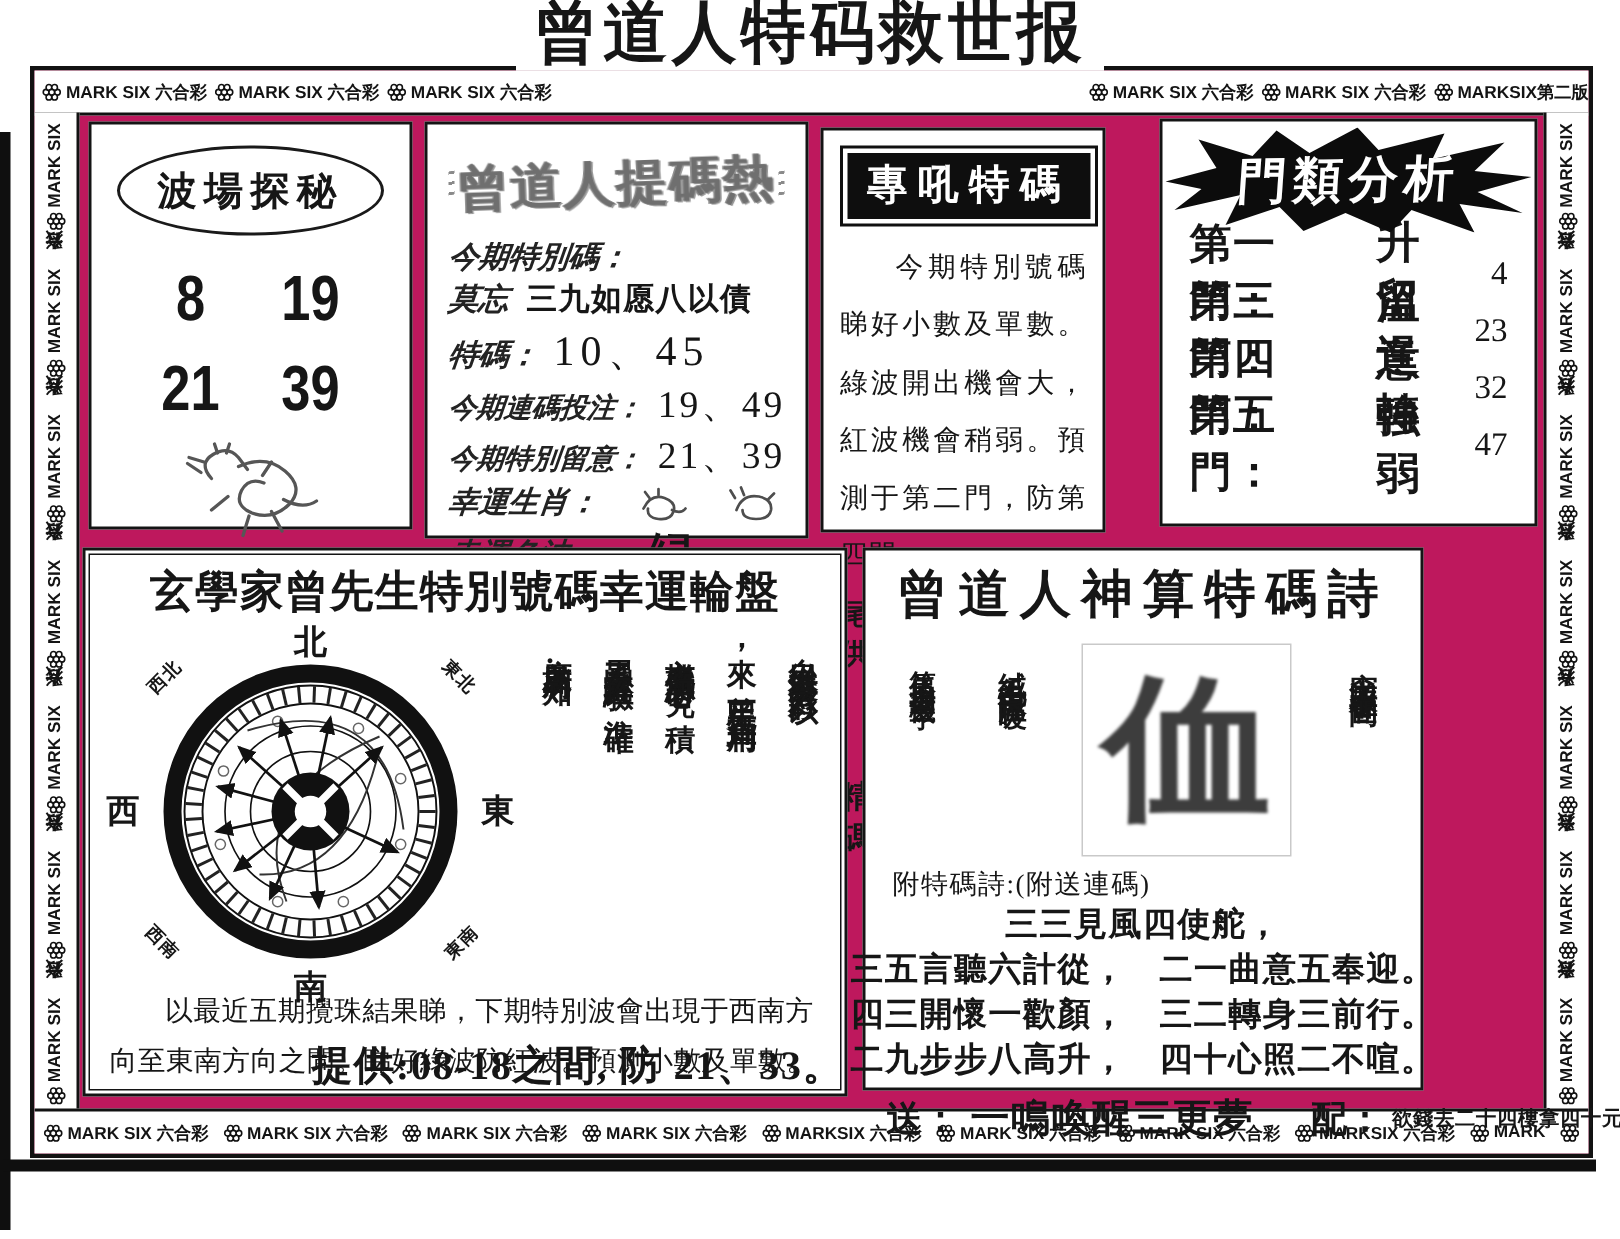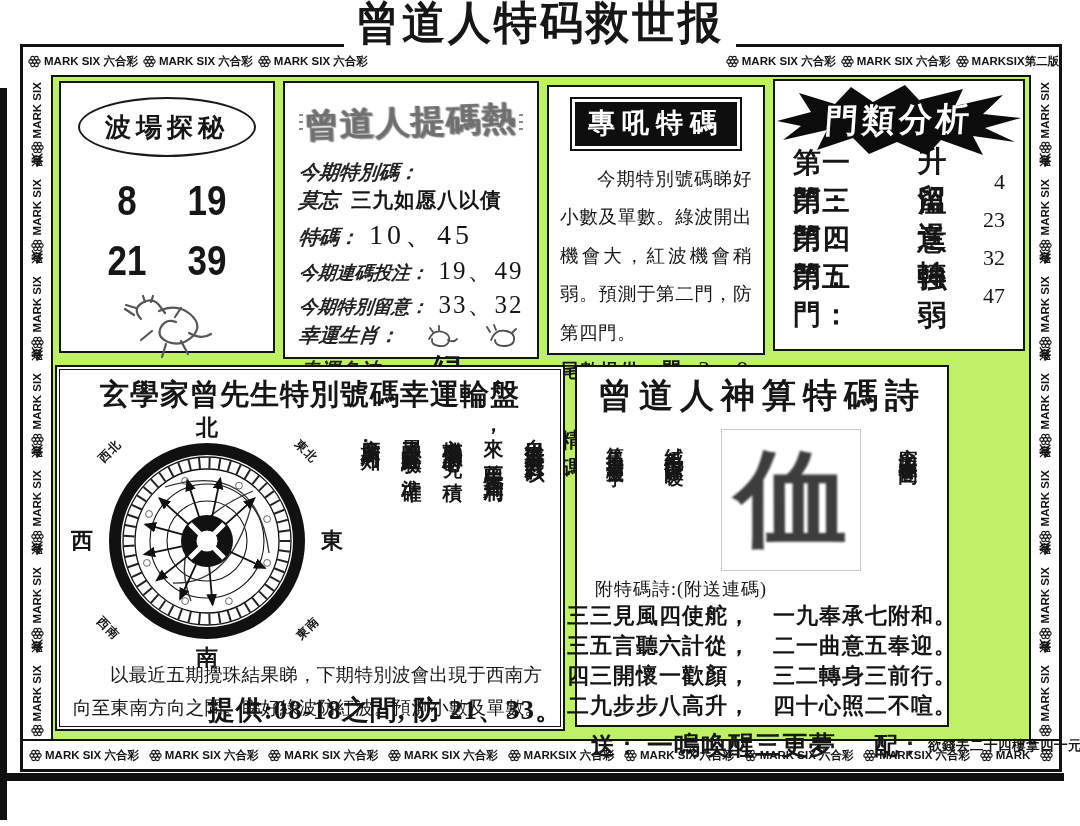--- a/index.html
+++ b/index.html
@@ -5,21 +5,21 @@
   html,body{margin:0;padding:0;background:#ffffff;}
   body{width:1080px;height:826px;position:relative;overflow:hidden;
        font-family:"Liberation Serif","DejaVu Serif",serif;color:#161616;
        -webkit-font-smoothing:antialiased;}
   .pg{position:absolute;}
   
   #masthead{top:0px;left:540px;transform:translateX(-50%);z-index:8;background:#fff;
     padding:0 12px;font-size:43px;font-weight:900;letter-spacing:3px;white-space:nowrap;
     transform:translateX(-50%) scaleY(1.05);line-height:46px;}
   
-  #frame{left:20px;top:44px;width:1042px;height:728px;border:3px solid #121212;box-sizing:border-box;background:#bef264;}
+  #frame{left:20px;top:44px;width:1042px;height:728px;border:3px solid #121212;box-sizing:border-box;background:#be185d;}
   .band{position:absolute;background:#fff;overflow:hidden;}
   #band-top{left:0;right:0;top:0;height:28px;border-bottom:2px solid #121212;
     display:flex;align-items:center;justify-content:space-between;padding:0 5px;}
   #band-bottom{left:0;right:0;bottom:0;height:28px;border-top:2px solid #121212;
     display:flex;align-items:center;justify-content:space-between;padding:0 6px;}
   #band-left{left:0;top:28px;bottom:28px;width:28px;border-right:2px solid #121212;}
   #band-right{right:0;top:28px;bottom:28px;width:28px;border-left:2px solid #121212;}
   .bzone{display:flex;align-items:center;gap:5px;white-space:nowrap;}
   .bcol{display:flex;flex-direction:column-reverse;align-items:center;gap:4px;height:100%;
         justify-content:space-between;padding:4px 0;box-sizing:border-box;}
@@ -48,21 +48,21 @@
   #stamp{font-size:33px;font-weight:900;color:#6f6f6f;letter-spacing:1px;white-space:nowrap;
     transform:rotate(-2deg) scaleX(1.04);text-shadow:1px 1px 0 #9a9a9a,-1px 0 0 #8c8c8c;filter:blur(.4px);}
   .tip-row{display:flex;align-items:baseline;margin-top:3px;line-height:1.25;}
   .hand{font-style:italic;font-weight:600;transform:skewX(-6deg);font-size:20px;color:#232323;white-space:nowrap;}
   .tip-val{font-size:25px;letter-spacing:2px;margin-left:10px;white-space:nowrap;}
   #tip-phrase{font-weight:800;font-size:20.5px;letter-spacing:1px;margin-left:12px;}
   #tip-tema{font-size:28px;letter-spacing:4px;}
   #tip-green{font-size:31px;font-weight:800;margin-left:34px;}
   .zodiacs{display:inline-flex;gap:26px;margin-left:26px;align-items:center;}
   
-  #p-roar{left:494px;top:8px;width:218px;height:270px;border:2px solid #141414;padding:8px 11px 0;}
+  #p-roar{left:494px;top:8px;width:190px;height:270px;border:2px solid #141414;padding:8px 11px 0;}
   #roar-box{width:172px;margin:2px auto 0;border:2px solid #101010;padding:3px;box-sizing:border-box;}
   #roar-box-in{background:#0e0e0e;color:#fff;text-align:center;font-size:27px;font-weight:800;
     letter-spacing:7px;padding:3px 0 5px;white-space:nowrap;}
   #roar-body{margin-top:9px;font-size:18.5px;line-height:2.08;text-indent:2em;text-align:justify;letter-spacing:.5px;}
   .roar-row{display:flex;align-items:baseline;margin-top:2px;}
   .roar-lab{font-weight:800;font-size:19px;letter-spacing:1px;}
   .roar-odd{font-weight:700;font-size:21px;margin-left:14px;}
   .roar-nums{font-size:23px;letter-spacing:2px;margin-left:16px;}
   #roar-even-row{margin-left:84px;margin-top:0px;}
   #roar-picks-row{margin-top:8px;}
@@ -661,21 +661,21 @@
       <div class="tip-row">
         <span class="hand">特碼：</span>
         <span class="tip-val" id="tip-tema">10、45</span>
       </div>
       <div class="tip-row">
         <span class="hand" style="font-size:18.5px">今期連碼投注：</span>
         <span class="tip-val">19、49</span>
       </div>
       <div class="tip-row">
         <span class="hand" style="font-size:18.5px">今期特別留意：</span>
-        <span class="tip-val">33、32</span>
+        <span class="tip-val">21、39</span>
       </div>
       <div class="tip-row" style="align-items:center">
         <span class="hand">幸運生肖：</span>
         <span class="zodiacs">
           <svg width="34" height="24" viewBox="0 0 34 24">
             <g fill="none" stroke="#4e4e4e" stroke-width="1.8" stroke-linecap="round">
               <path d="M4,15 q5,-10 14,-7 q8,3 6,9 q-2,6 -10,5 q-8,-1 -7,-7"></path>
               <path d="M23,16 q6,3 9,-1"></path>
                 <path d="M8,8 l-3,-4 M14,6 l0,-4"></path>
             </g>
@@ -860,21 +860,20 @@
         <div class="pcol" style="font-size:19px">絨毛白白保温暖</div>
         <div id="big-char-box">
           <span id="big-char">侐</span>
         </div>
         <div class="pcol" style="font-size:19px">穿山游水在世間</div>
       </div>
       <div id="poem-sub">附特碼詩:(附送連碼)</div>
       <div id="poem-lines">
           <div class="poem-line">
             <span>三三見風四使舵，</span>
-            <span>一九奉承七附和。</span>
           </div>
           <div class="poem-line">
             <span>三五言聽六計從，</span>
             <span>二一曲意五奉迎。</span>
           </div>
           <div class="poem-line">
             <span>四三開懷一歡顏，</span>
             <span>三二轉身三前行。</span>
           </div>
           <div class="poem-line">

